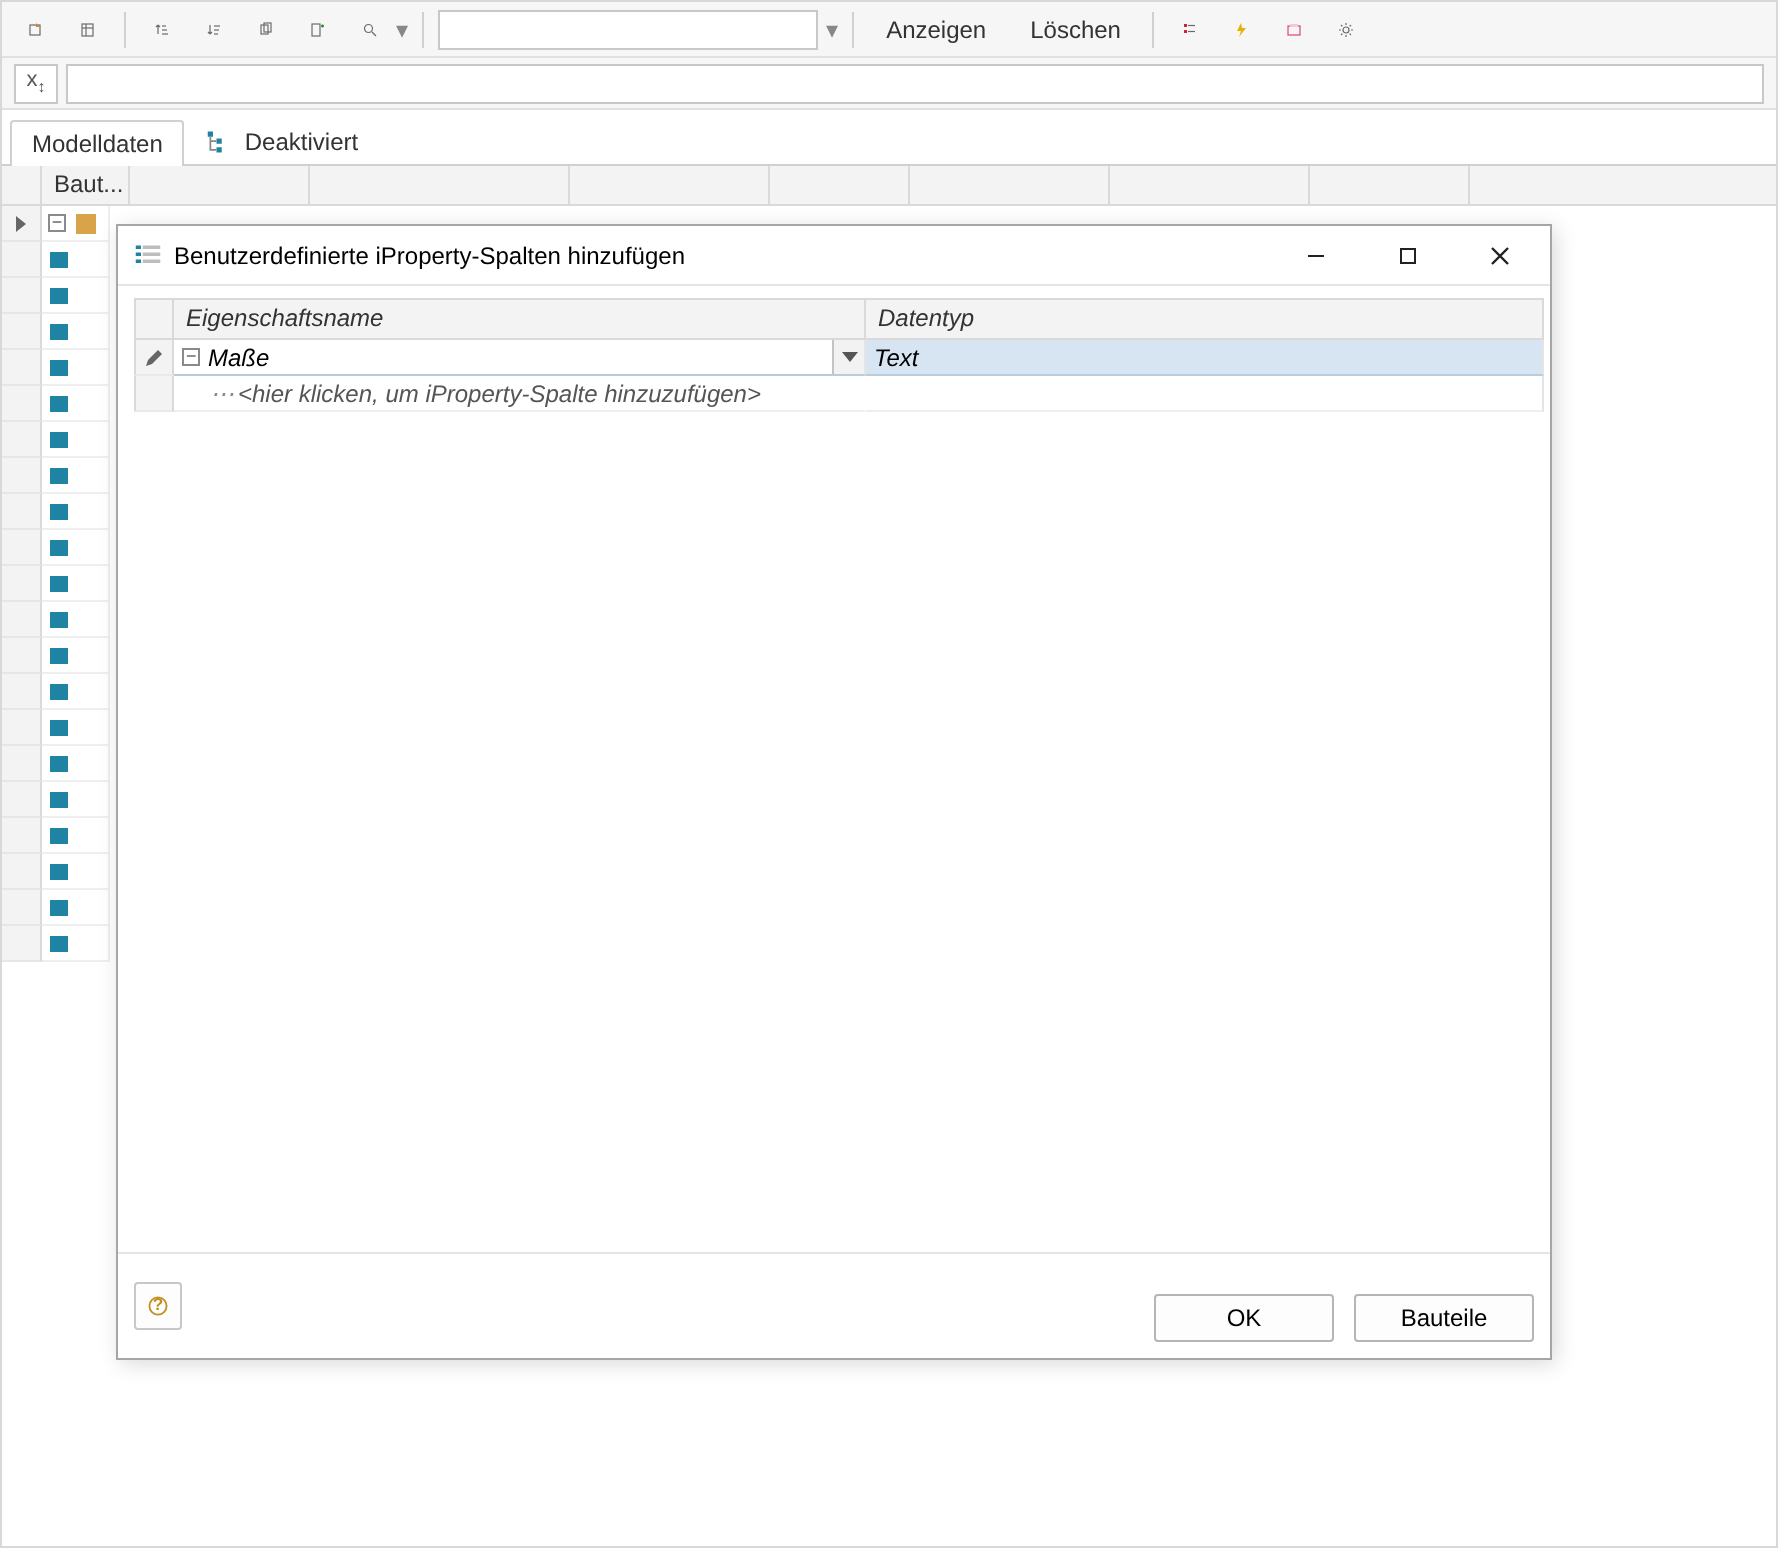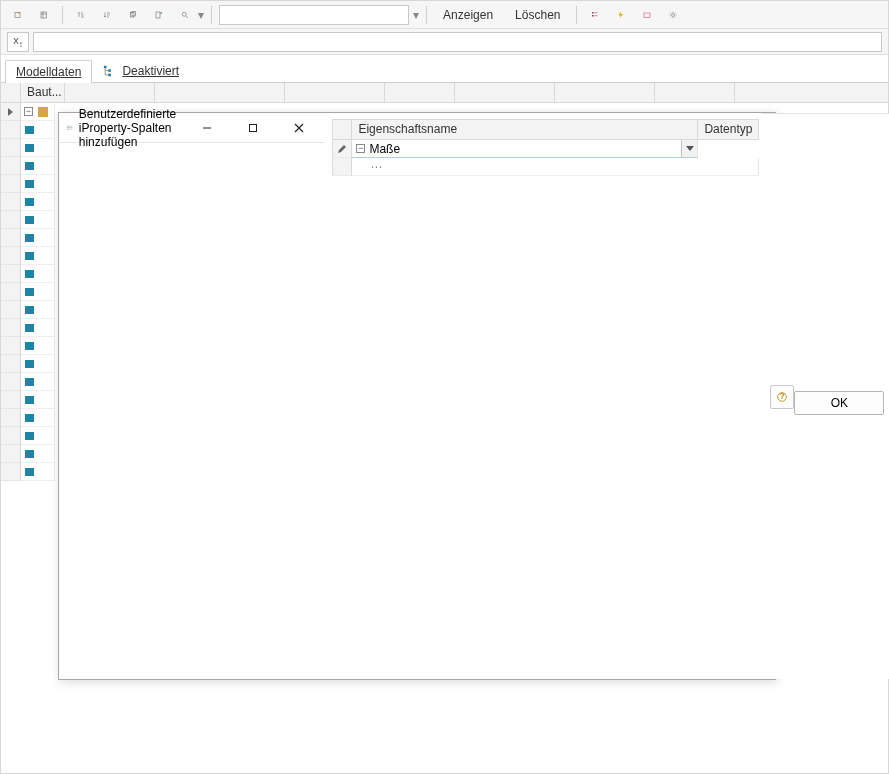--- a/index.html
+++ b/index.html
@@ -19,44 +19,44 @@
   .tool-input { flex: 0 0 190px; height: 20px; border: 1px solid #c8c8c8; background: #fff; }
   .tool-txt-btn { height: 22px; padding: 0 8px; background: transparent; border: 1px solid transparent; cursor: pointer; color: #333; }
 
   
   .formula-bar { display: flex; align-items: center; gap: 4px; padding: 2px 6px; background: #f6f6f6; border-bottom: 1px solid #e0e0e0; height: 26px; }
   .fx-btn { width: 22px; height: 20px; display: inline-flex; align-items: center; justify-content: center; border: 1px solid #c8c8c8; background: #fff; font-style: italic; cursor: pointer; }
   .fx-input { flex: 1; height: 20px; border: 1px solid #c8c8c8; background: #fff; }
 
   
   .tabs { display: flex; align-items: stretch; gap: 0; padding: 0 4px; background: #fff; border-bottom: 1px solid #d0d0d0; height: 28px; }
-  .tab { display: inline-flex; align-items: center; gap: 5px; padding: 0 10px; border: 1px solid transparent; border-bottom: none; margin-top: 4px; cursor: pointer; color: #333; text-decoration: underline; }
+  .tab { display: inline-flex; align-items: center; gap: 5px; padding: 0 10px; border: 1px solid transparent; border-bottom: none; margin-top: 4px; cursor: pointer; color: #333; }
   .tab.active { background: #fff; border-color: #d0d0d0; border-top-left-radius: 2px; border-top-right-radius: 2px; position: relative; top: 1px; }
   .tab .ticon { width: 14px; height: 14px; }
 
   
   .grid-area { flex: 1; display: flex; background: #fff; }
   .grid-header-row { display: flex; border-bottom: 1px solid #d9d9d9; background: #f3f3f3; height: 20px; }
   .gh-cell { border-right: 1px solid #d9d9d9; padding: 2px 6px; color: #333; overflow: hidden; white-space: nowrap; }
   .row-marker-col { width: 20px; display: flex; flex-direction: column; }
   .row-marker { height: 18px; border-bottom: 1px solid #e6e6e6; border-right: 1px solid #d9d9d9; background: #f3f3f3; display: flex; align-items: center; justify-content: center; }
   .row-marker .tri { width: 0; height: 0; border-top: 4px solid transparent; border-bottom: 4px solid transparent; border-left: 5px solid #666; }
 
   .data-col { flex: 0 0 34px; display: flex; flex-direction: column; }
   .data-cell { height: 18px; border-bottom: 1px solid #eee; border-right: 1px solid #eee; display: flex; align-items: center; padding-left: 3px; }
   .data-cell svg { width: 12px; height: 12px; }
 
   
-  .dialog { position: absolute; left: 58px; top: 112px; width: 718px; height: 568px; background: #fff; border: 1px solid #a6a6a6; box-shadow: 2px 2px 10px rgba(0,0,0,.15); display: flex; }
+  .dialog { position: absolute; left: 58px; top: 112px; width: 718px; height: 568px; background: #fff; border: 1px solid #a6a6a6; box-shadow: 2px 2px 10px rgba(0,0,0,.15); display: flex; flex-direction: column; }
   .dlg-titlebar { display: flex; align-items: center; justify-content: space-between; height: 30px; padding: 0 2px 0 8px; background: #fff; border-bottom: 1px solid #e4e4e4; }
   .dlg-title-left { display: flex; align-items: center; gap: 6px; }
   .dlg-controls { display: flex; align-items: center; }
   .dlg-ctrl { width: 46px; height: 28px; display: inline-flex; align-items: center; justify-content: center; background: transparent; border: none; cursor: pointer; }
 
-  .dlg-body { flex: 1; display: flex; flex-direction: column; padding: 6px 3px 0 8px; }
+  .dlg-body { flex: 1; display: flex; flex-direction: column; padding: 6px 3px 0 8px; font-style: italic; }
 
   .prop-table { flex: 1; display: flex; flex-direction: column; border-top: 1px solid #d9d9d9; }
   .pt-head { display: flex; height: 20px; background: #f3f3f3; border-bottom: 1px solid #d9d9d9; }
   .pt-hcell { border-right: 1px solid #d9d9d9; padding: 2px 6px; color: #333; }
   .pt-hcell.hmarker { width: 20px; border-left: 1px solid #d9d9d9; }
   .pt-hcell.c1 { flex: 0 0 346px; }
   .pt-hcell.c2 { flex: 1; }
 
   .pt-row { display: flex; height: 18px; align-items: stretch; }
   .pt-row .rmarker { width: 20px; border-right: 1px solid #d9d9d9; border-left: 1px solid #d9d9d9; border-bottom: 1px solid #e9e9e9; background: #f3f3f3; display: flex; align-items: center; justify-content: center; }
@@ -393,26 +393,30 @@
         </div>
         <div class="pt-cell c1">
           <span class="tree-toggle">−</span>
           <span>Maße</span>
           <div class="combo-arrow">
             <svg viewBox="0 0 8 5">
                 <path d="M0 0 L4 5 L8 0 Z" fill="#555"></path>
               </svg>
           </div>
         </div>
+        <div class="pt-cell c2">
+          <span>Text</span>
+        </div>
       </div>
 
       <div class="pt-row placeholder-row">
         <div class="rmarker"></div>
         <div class="pt-cell c1" style="border-right:1px solid transparent">
           <span class="tree-dash2">⋯</span>
+          <span>&lt;hier klicken, um iProperty-Spalte hinzuzufügen&gt;</span>
         </div>
         <div class="pt-cell c2"></div>
       </div>
 
     </div>
   </div>
 
   <div class="dlg-footer">
     <button class="help-btn">
       <svg width="14" height="14" viewBox="0 0 14 14">

